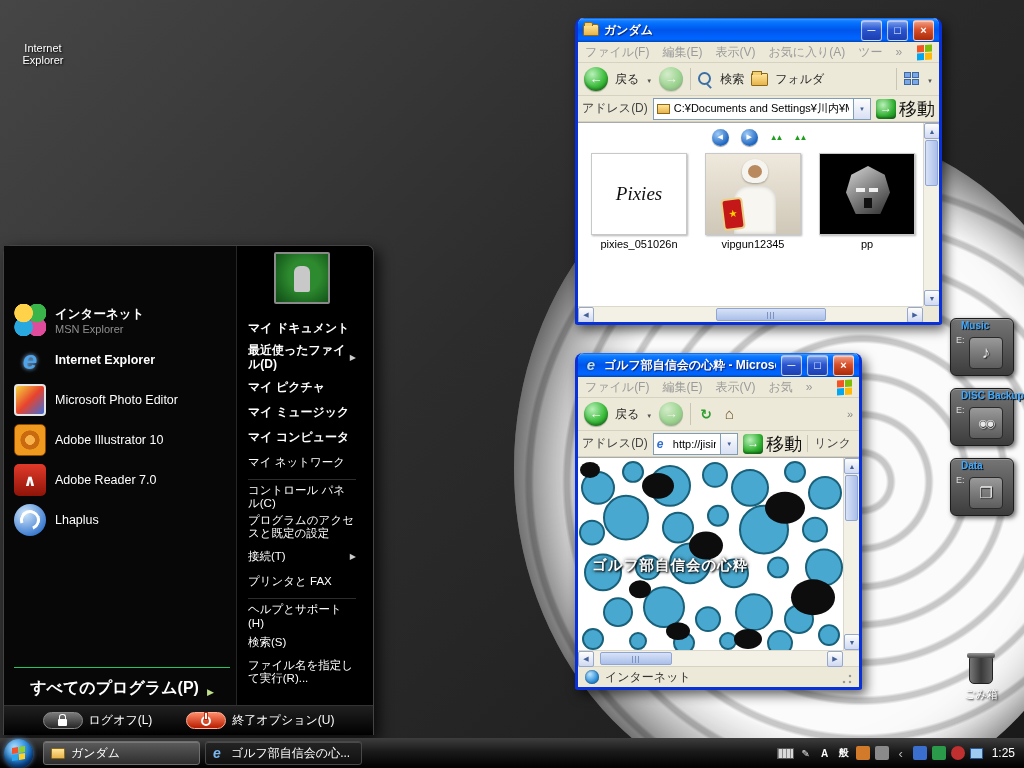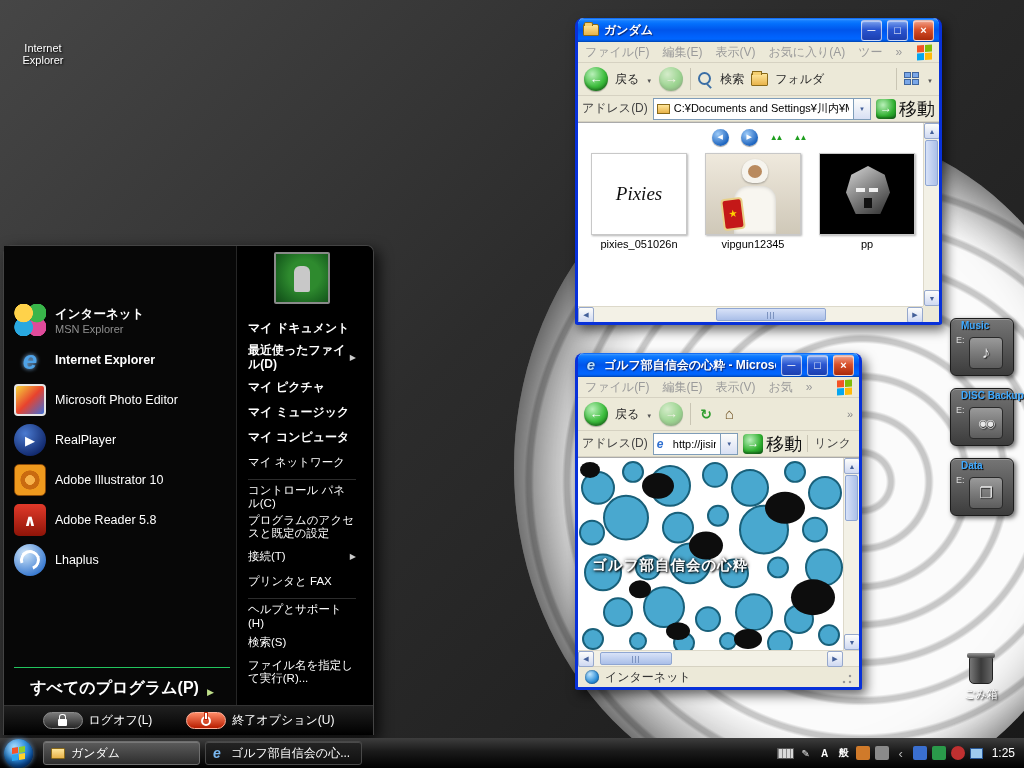--- a/index.html
+++ b/index.html
@@ -554,30 +554,26 @@
         </div>
         <div class="sm-item" style="font-weight:bold;">
           <span class="ico32 ico-ie"></span>
           <span class="tx">Internet Explorer</span>
         </div>
         <div class="sm-item">
           <span class="ico32 ico-pe"></span>
           <span class="tx">Microsoft Photo Editor</span>
         </div>
         <div class="sm-item">
-          <span class="ico32 ico-real"></span>
-          <span class="tx">RealPlayer</span>
-        </div>
-        <div class="sm-item">
           <span class="ico32 ico-ai"></span>
           <span class="tx">Adobe Illustrator 10</span>
         </div>
         <div class="sm-item">
           <span class="ico32 ico-reader"></span>
-          <span class="tx">Adobe Reader 5.8</span>
+          <span class="tx">Adobe Reader 7.0</span>
         </div>
         <div class="sm-item">
           <span class="ico32 ico-lha"></span>
           <span class="tx">Lhaplus</span>
         </div>
         <div class="sm-allprog">
           <span>すべてのプログラム(P)</span>
           <span class="arr"></span>
         </div>
       </div>

